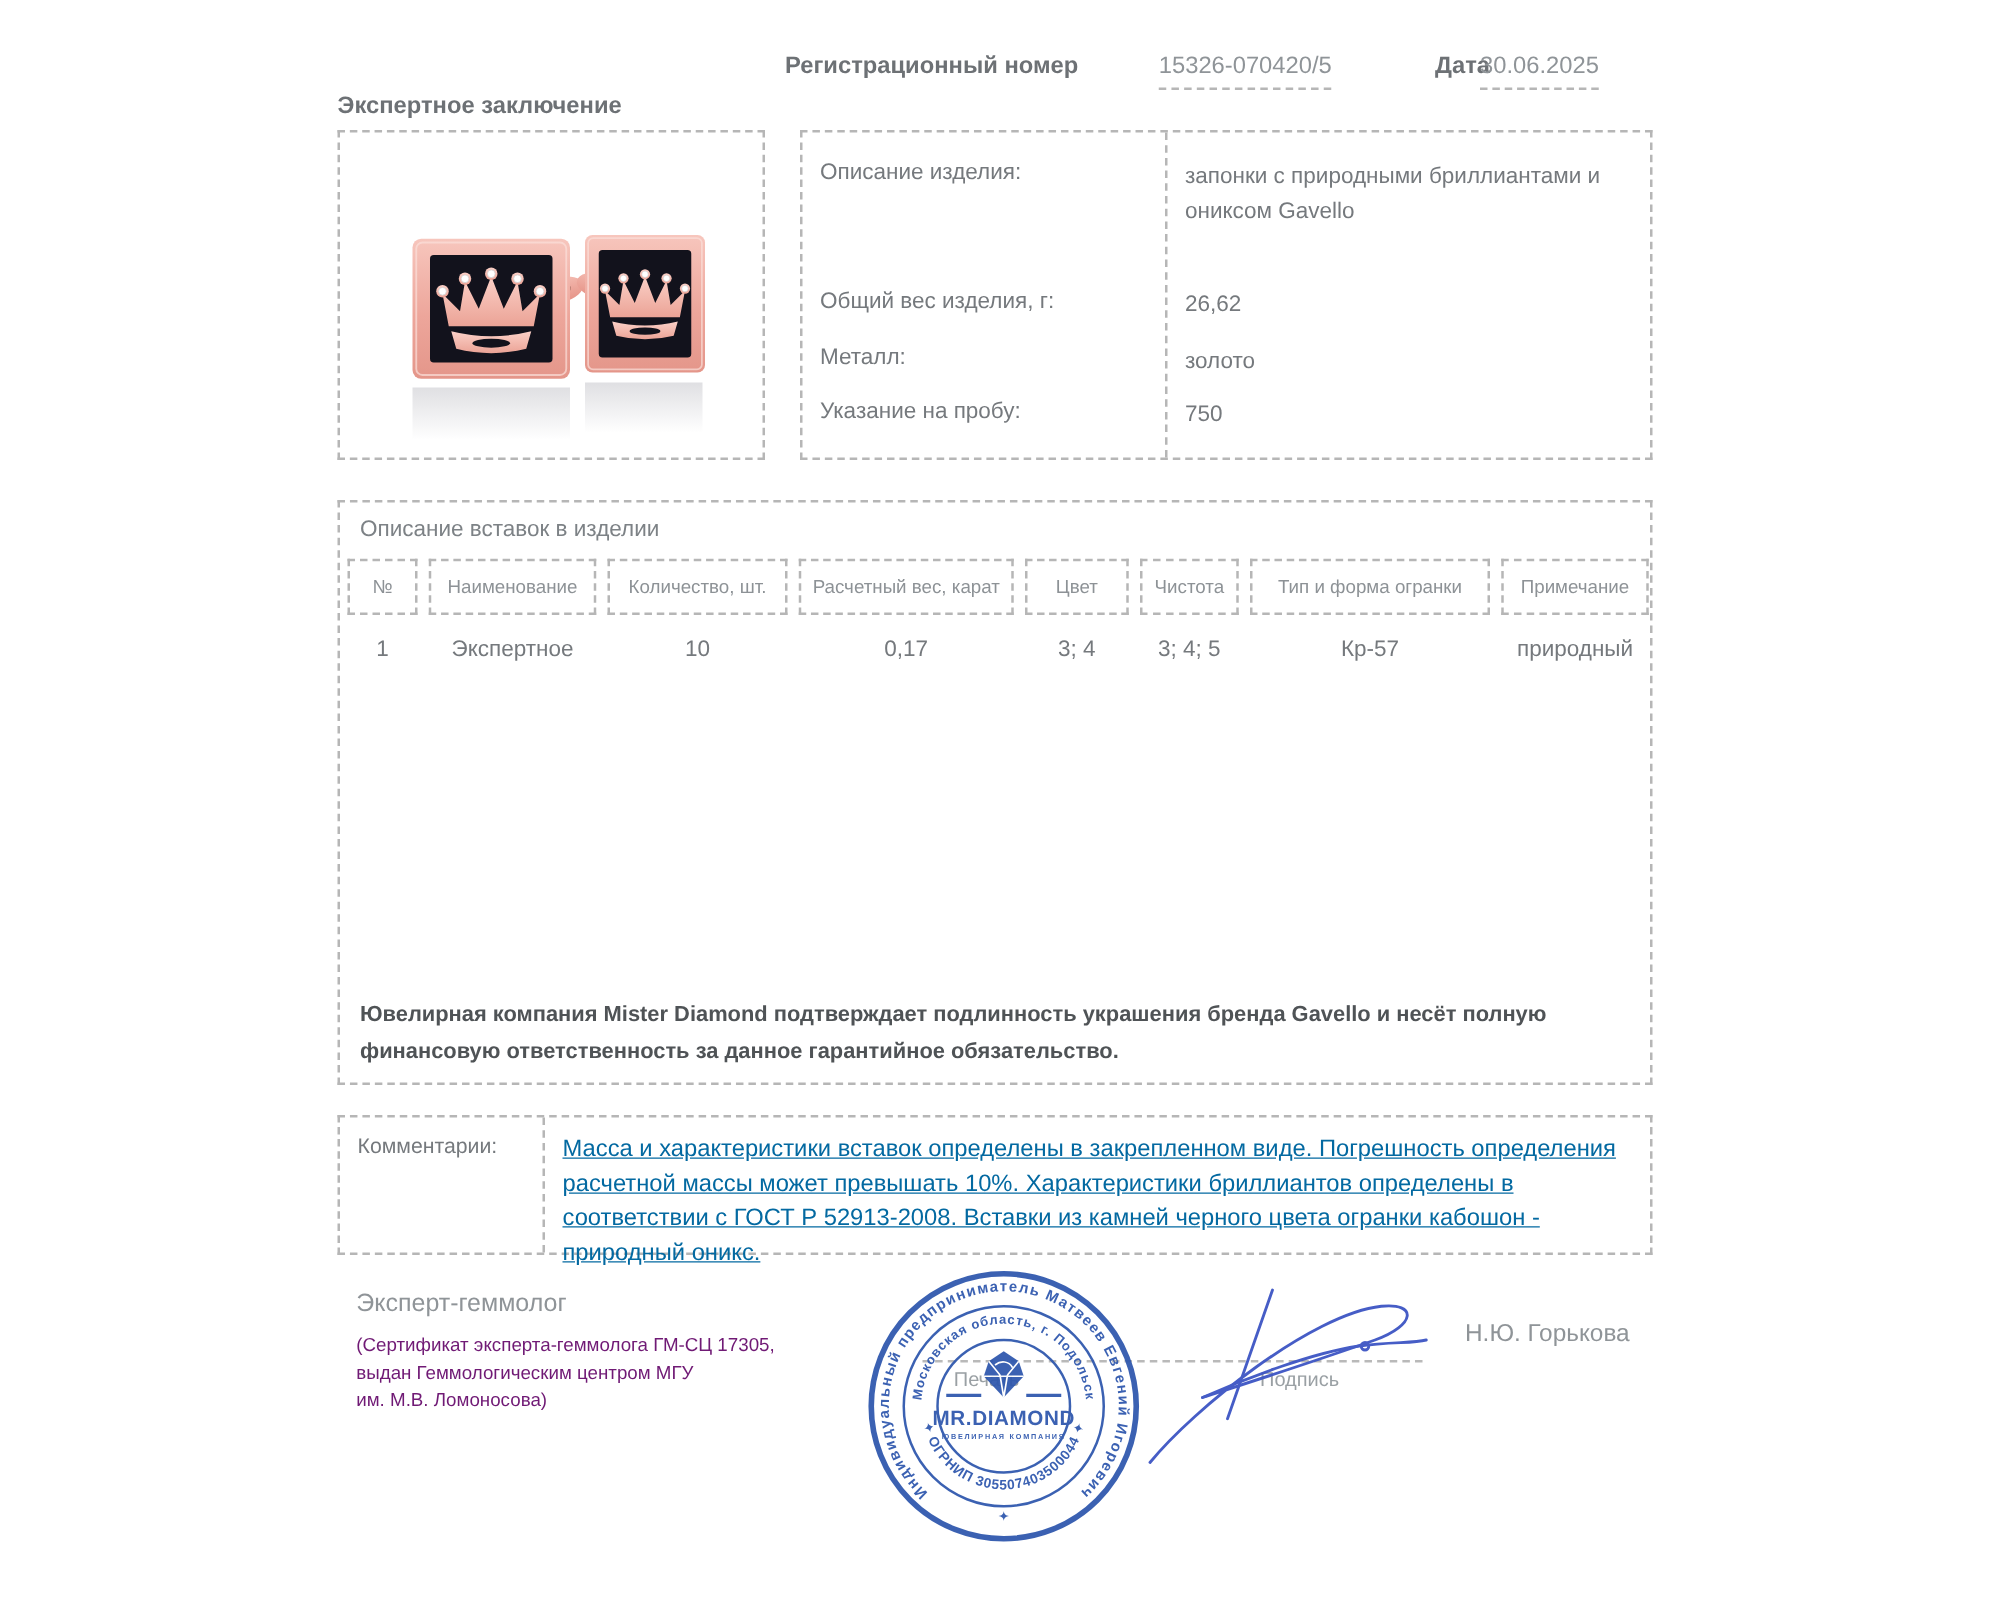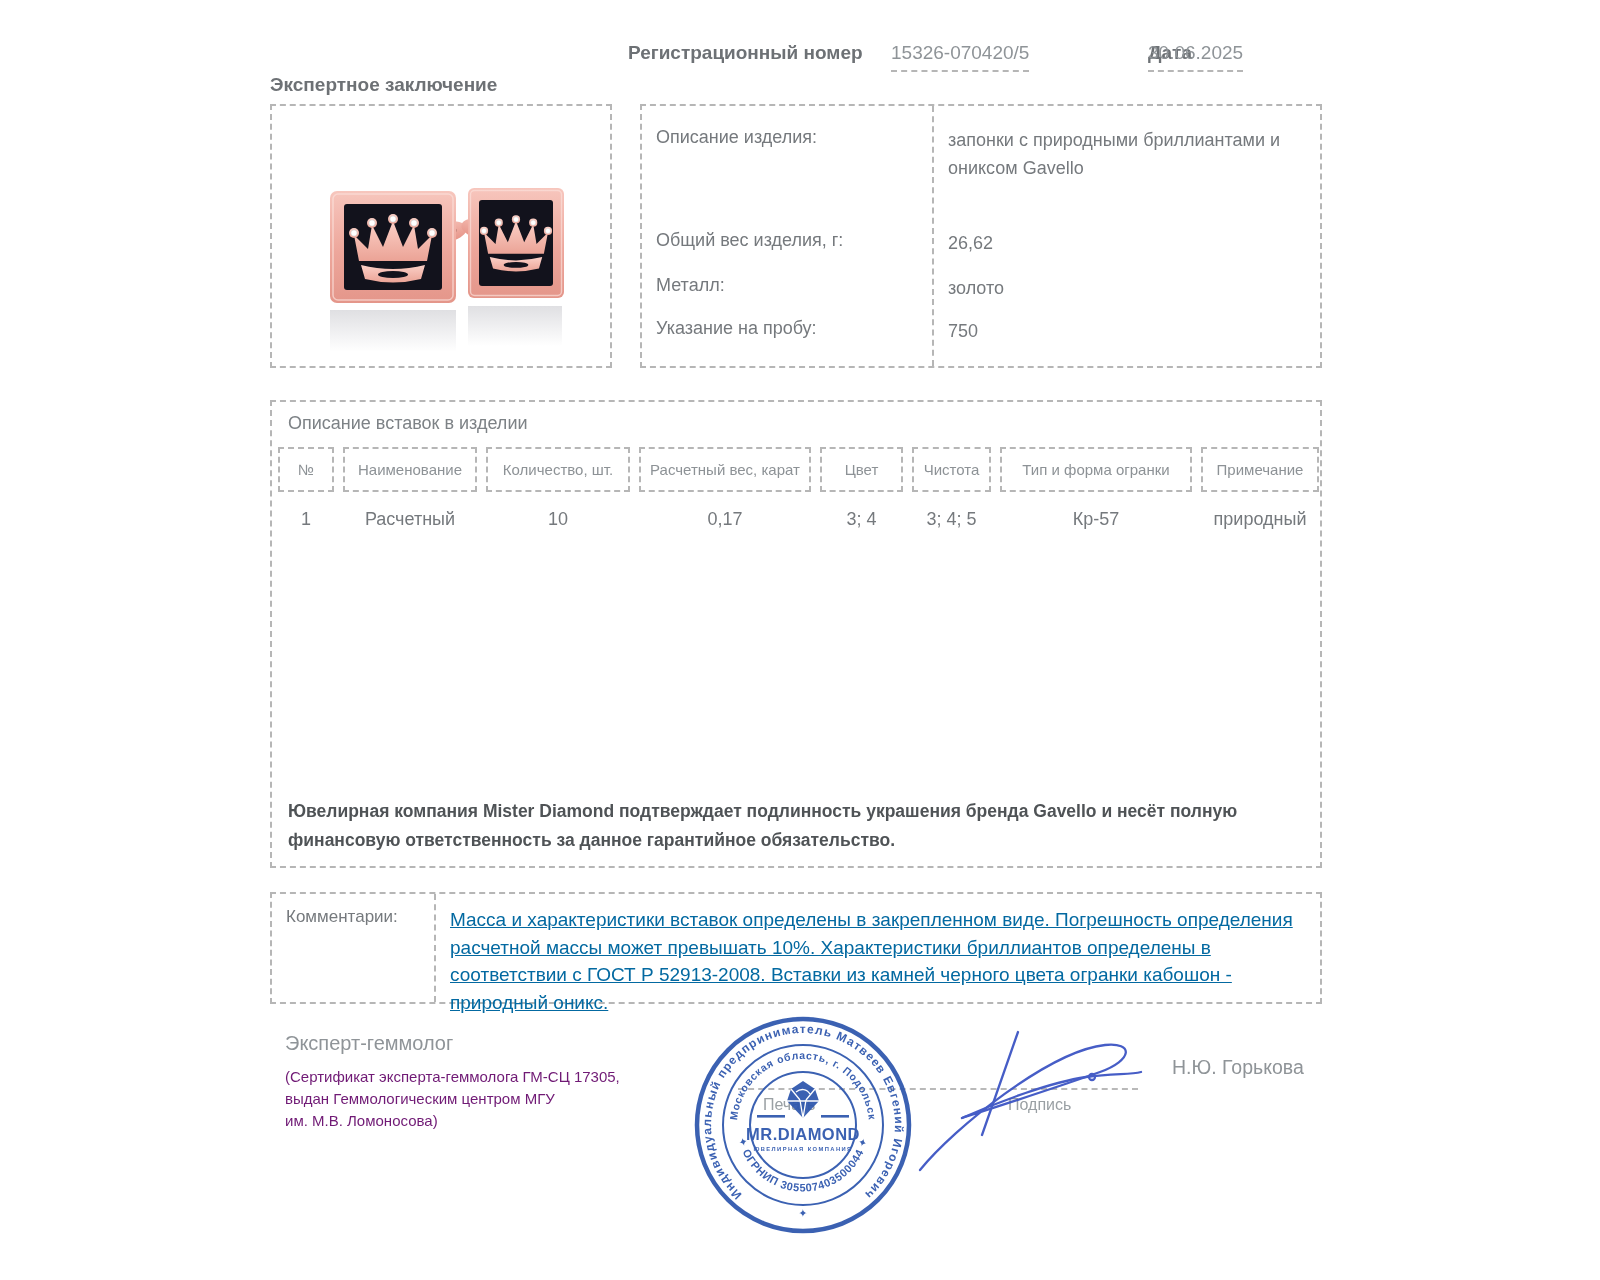--- a/index.html
+++ b/index.html
@@ -4,21 +4,21 @@
 <style>
   html,body{margin:0;padding:0;}
   body{
     width:1600px;height:1280px;position:relative;background:#ffffff;
     font-family:"Liberation Sans","DejaVu Sans",sans-serif;
     -webkit-font-smoothing:antialiased;overflow:hidden;
   }
   .abs{position:absolute;}
   
   .hdr-bold{font-size:19px;font-weight:bold;color:#6d7175;}
-  .hdr-val{font-size:19px;color:#8f9498;}
+  .hdr-val{font-size:19px;color:#8f9498;margin-left:36px;}
   .dash-underline{border-bottom:2px dashed #b6b6b6;padding-bottom:6px;display:inline-block;}
   
   .dash-box{border:2px dashed #b6b6b6;background:#fff;box-sizing:border-box;}
   
   .photo-box{left:270px;top:104px;width:342px;height:264px;}
   .desc-box{left:640px;top:104px;width:682px;height:264px;}
   .desc-divider{position:absolute;left:290px;top:0;bottom:0;border-left:2px dashed #b6b6b6;}
   .desc-row{position:absolute;left:0;right:0;}
   .desc-label{position:absolute;left:14px;top:0;width:262px;font-size:18px;color:#75797d;}
   .desc-value{position:absolute;left:306px;right:14px;top:0;font-size:18px;color:#75797d;line-height:1.55;}
@@ -167,21 +167,21 @@
       <div class="th-cell" style="width: 144px;">Количество, шт.</div>
       <div class="th-cell" style="width: 172px;">Расчетный вес, карат</div>
       <div class="th-cell" style="width: 83px;">Цвет</div>
       <div class="th-cell" style="width: 79px;">Чистота</div>
       <div class="th-cell" style="width: 192px;">Тип и форма огранки</div>
       <div class="th-cell" style="width: 118px;">Примечание</div>
     </div>
   <div class="td-rows">
       <div class="td-row">
         <div class="td-cell" style="width: 56px;">1</div>
-        <div class="td-cell" style="width: 134px;">Расчетный</div>
+        <div class="td-cell" style="width: 134px;">Экспертное</div>
         <div class="td-cell" style="width: 144px;">10</div>
         <div class="td-cell" style="width: 172px;">0,17</div>
         <div class="td-cell" style="width: 83px;">3; 4</div>
         <div class="td-cell" style="width: 79px;">3; 4; 5</div>
         <div class="td-cell" style="width: 192px;">Кр-57</div>
         <div class="td-cell" style="width: 118px;">природный</div>
       </div>
     </div>
   <div class="statement">Ювелирная компания Mister Diamond подтверждает подлинность украшения бренда Gavello и несёт полную финансовую ответственность за данное гарантийное обязательство.</div>
 </div>

